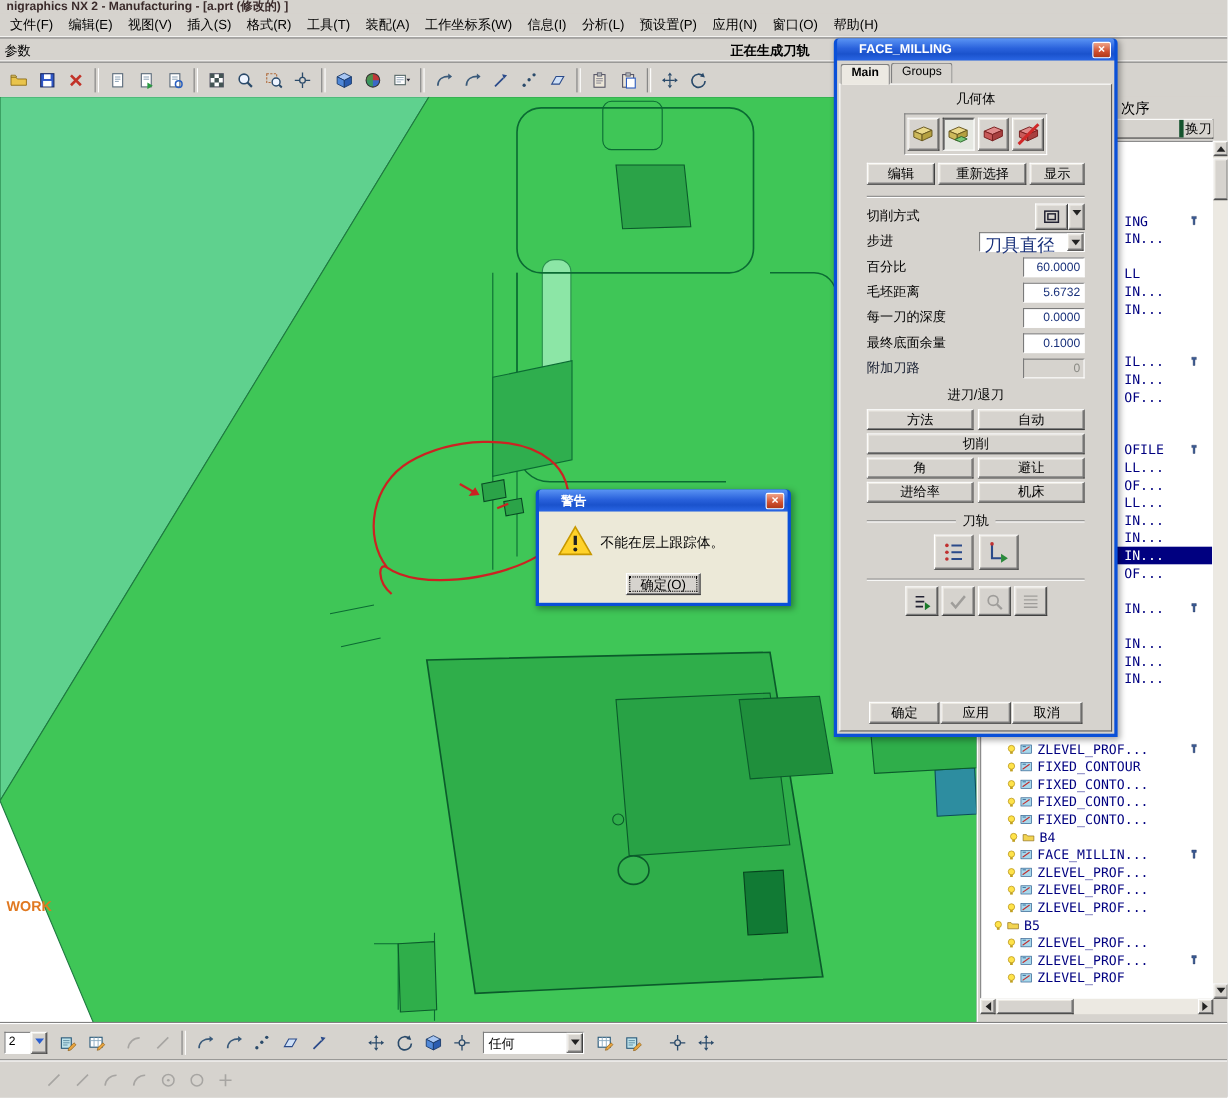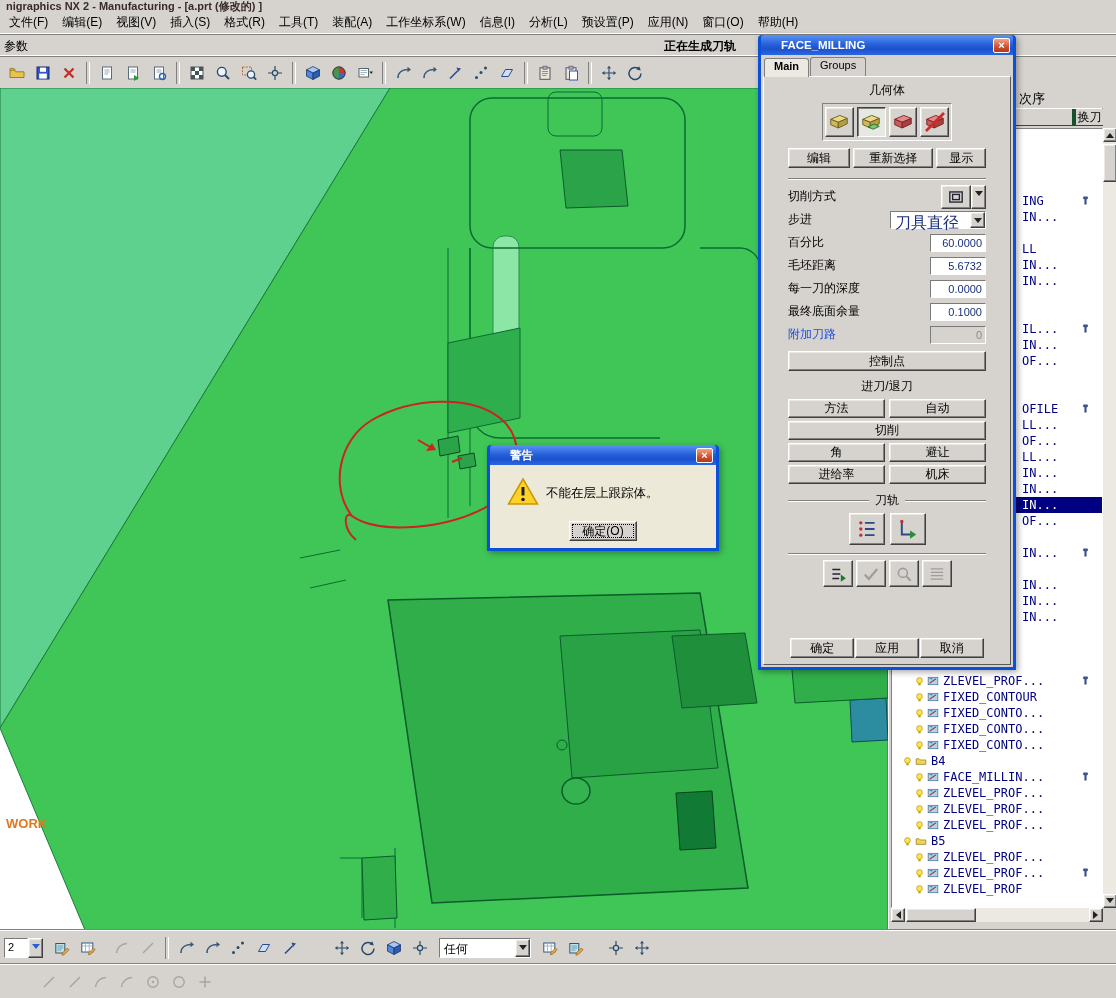--- a/index.html
+++ b/index.html
@@ -55,21 +55,21 @@
 .tab.active{background:#ece9e2;position:relative;top:1px;font-weight:bold}
 .tabpage{flex:1;margin:0 2px 2px;border:1px solid;border-color:#fff #5a5a5a #5a5a5a #fff;background:#d6d3ce;padding:4px 24px;display:flex;flex-direction:column;overflow:hidden}
 .grplbl{text-align:center;margin:1px 0 4px;flex:none}
 .geo-row{display:flex;justify-content:center;gap:3px;padding:3px 2px;border:1px solid;border-color:#808080 #fff #fff #808080;margin:0 34px 7px;flex:none}
 .gbtn{width:36px;height:30px;display:flex;align-items:center;justify-content:center}
 .brow{display:flex;gap:3px;justify-content:center;margin-bottom:7px;flex:none}
 .btn{height:20px;font-size:12px;display:inline-flex;align-items:center;justify-content:center;padding:0 4px;cursor:default;white-space:nowrap}
 .b68{width:68px}.b80{width:88px}.b62{width:54px}
 .prow{display:flex;align-items:center;height:23px;flex:none}
 .prow .lbl{flex:1}
-.lbl.dis{color:#1d4ed8}
+.lbl.dis{color:#0f172a}
 .fld{width:56px;height:18px;background:#fff;border:1px solid;border-color:#7a7a7a #fff #fff #7a7a7a;color:#18307a;font-size:11px;display:flex;align-items:center;justify-content:flex-end;padding:0 3px}
 .fld.dis{background:#d6d3ce;color:#8a8a84}
 .combo{display:flex;height:18px;background:#fff;border:1px solid;border-color:#7a7a7a #fff #fff #7a7a7a;align-items:stretch}
 .combo-txt{padding:1px 4px 0;font-size:16px;color:#18307a;flex:1;white-space:nowrap}
 .dbtn{width:15px;display:flex;align-items:flex-start;justify-content:center;flex:none}
 .icombo{display:flex;height:24px}
 .icbtn{width:30px;height:24px;display:flex;align-items:center;justify-content:center}
 .icombo .dbtn{height:24px}
 .wide{width:100%}
 .agrid-row{display:flex;gap:4px;margin-bottom:3px;flex:none}
@@ -496,21 +496,21 @@
           </span>
           <span class="ticon">
             <svg width="12" height="12" viewBox="0 0 16 16">
               <rect x="1.5" y="3" width="13" height="10" fill="#a8d8ec" stroke="#2a5a8a" stroke-width=".8"></rect>
               <path d="M3.5 11L12 5" stroke="#c03030" stroke-width="1.4"></path>
               <path d="M3.5 5h4" stroke="#2a5a8a"></path>
             </svg>
           </span>
           <span class="ttext">FIXED_CONTO...</span>
         </div>
-        <div class="trow" style="top: 624px; padding-left: 10px;">
+        <div class="trow" style="top: 624px; padding-left: 24px;">
           <span class="ticon">
             <svg width="11" height="11" viewBox="0 0 16 16">
               <circle cx="8" cy="6.5" r="4.2" fill="#ffe34a" stroke="#b08a10" stroke-width=".9"></circle>
               <rect x="6.2" y="10.5" width="3.6" height="3" fill="#c0a020"></rect>
             </svg>
           </span>
           <span class="ticon">
             <svg width="12" height="12" viewBox="0 0 16 16">
               <path d="M1.5 12.5V5h4l1.4 1.6h7.6v5.9z" fill="#f2d452" stroke="#8a6a14" stroke-width=".8"></path>
             </svg>
@@ -929,21 +929,20 @@
           <span class="fld">0.0000</span>
         </div>
         <div class="prow">
           <span class="lbl">最终底面余量</span>
           <span class="fld">0.1000</span>
         </div>
         <div class="prow">
           <span class="lbl dis">附加刀路</span>
           <span class="fld dis">0</span>
         </div>
-        <span class="btn b3 wide" style="margin:5px 0 2px">控制点</span>
         <div class="grplbl" style="margin-top:5px">进刀/退刀</div>
         <div class="agrid-row">
           <span class="btn b3">方法</span>
           <span class="btn b3">自动</span>
         </div>
         <div class="agrid-row">
           <span class="btn b3">切削</span>
         </div>
         <div class="agrid-row">
           <span class="btn b3">角</span>

